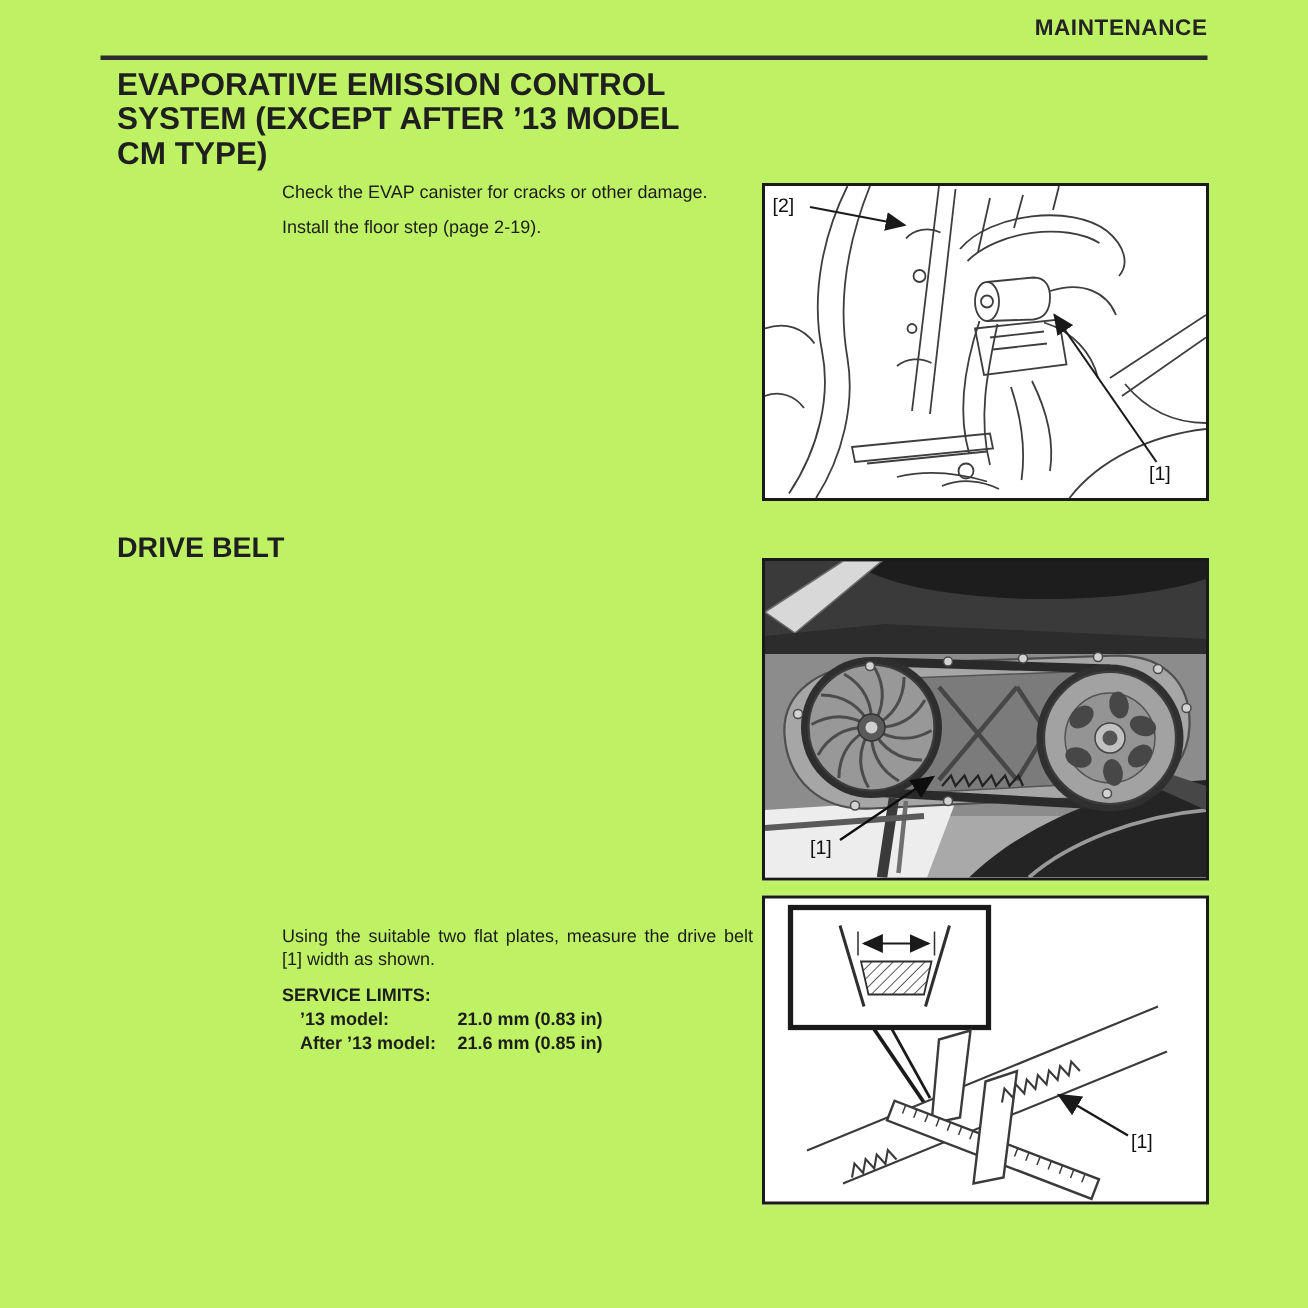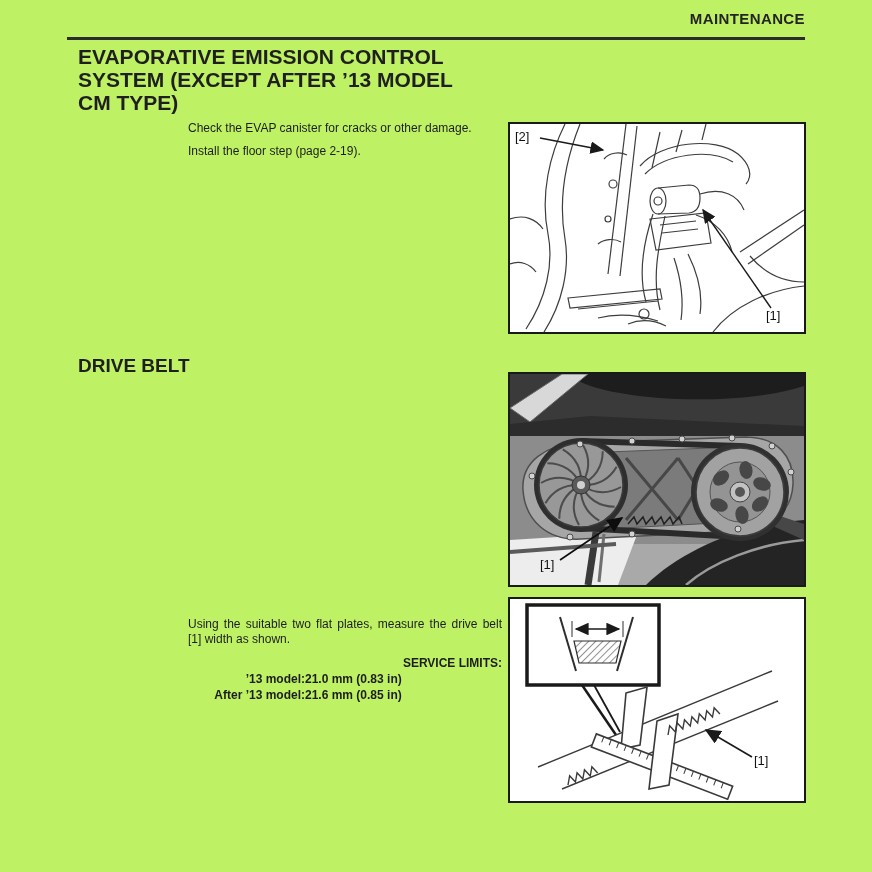--- a/index.html
+++ b/index.html
@@ -20,21 +20,21 @@
   .sec-head {
     position: absolute; left: 78px; top: 339px;
     font-size: 19px; font-weight: bold; color: #1f1f1f; margin-top: 16px;
   }
   .col { position: absolute; left: 188px; font-size: 12px; line-height: 15px; color: #1d1d1d; }
   #col1 { top: 121px; width: 306px; }
   #col2 { top: 371px; width: 306px; }
   #col3 { top: 593px; width: 314px; margin-top: 24px; }
   .col p { margin: 0 0 8px 0; }
   .just { text-align: justify; }
-  .svc { font-weight: bold; line-height: 16px; margin: 0 0 9px 0; text-align: right; }
+  .svc { font-weight: bold; line-height: 16px; margin: 0 0 9px 0; }
   .svc-row { display: flex; padding-left: 12px; }
   .svc-label { width: 105px; flex: 0 0 auto; }
   .fig {
     position: absolute; left: 508px; background: #ffffff;
     border: 2px solid #1a1a1a;
   }
   #fig1 { top: 122px; width: 298px; height: 212px; }
   #fig2 { top: 372px; width: 298px; height: 215px; }
   #fig3 { top: 597px; width: 298px; height: 206px; }
   .fig svg { display: block; width: 100%; height: 100%; }

